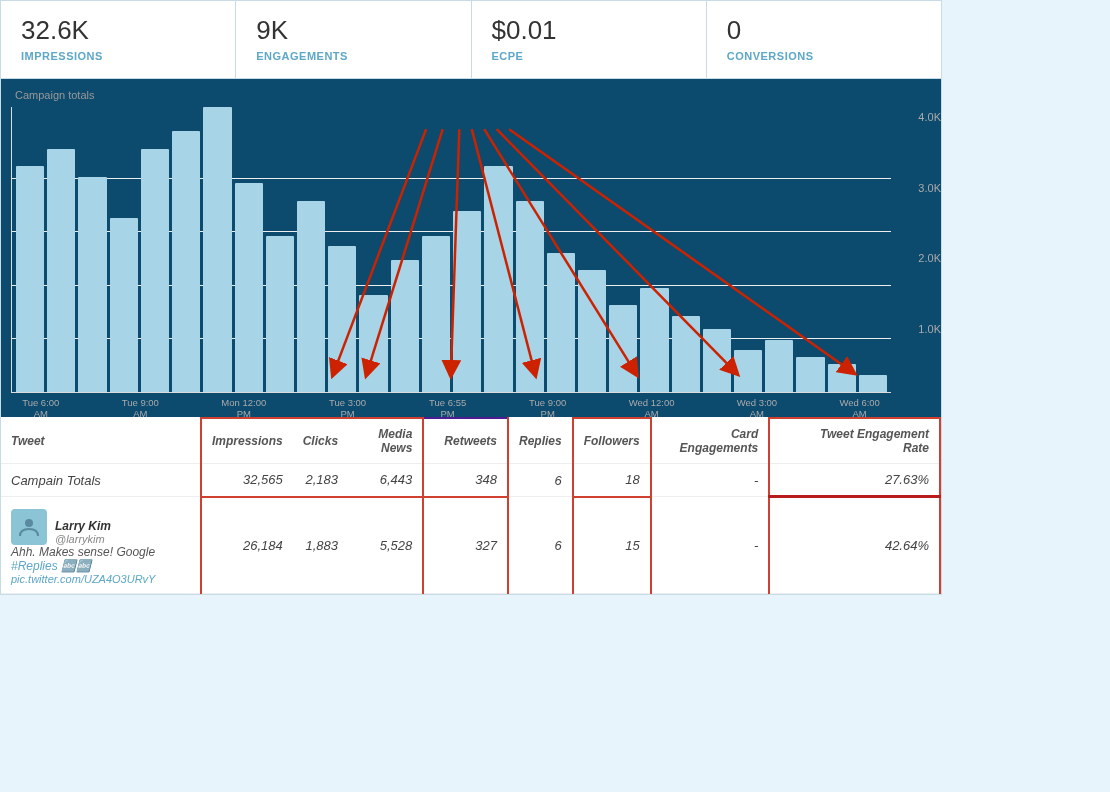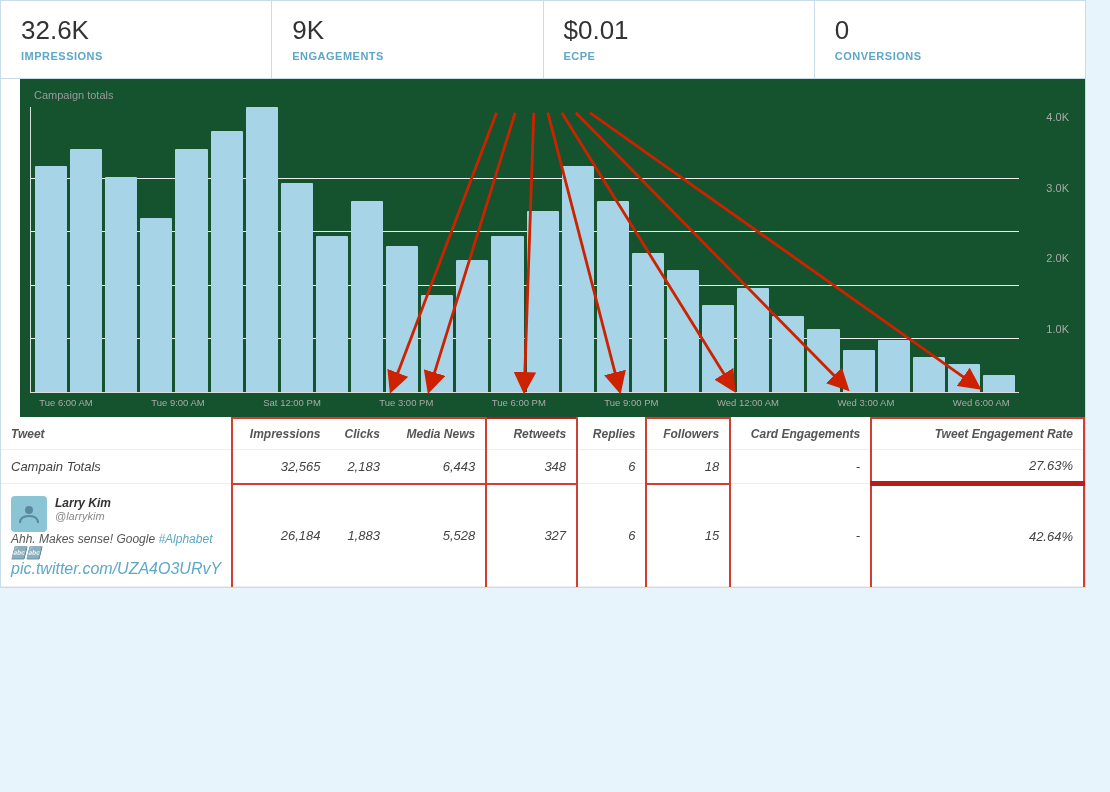--- a/index.html
+++ b/index.html
@@ -7,21 +7,21 @@
       font-family: Arial, Helvetica, sans-serif;
       background: #e8f4fb;
       width: 1110px;
       min-height: 792px;
       overflow: hidden;
     }
     .main-container {
       background: #fff;
       border: 1px solid #c8dce8;
       margin: 0;
-      width: 1086px;
+      width: 942px;
     }
 
     
     .stats-bar {
       display: flex;
       border-bottom: 1px solid #c8dce8;
     }
     .stat-item {
       flex: 1;
       padding: 14px 20px;
@@ -41,24 +41,23 @@
     .stat-label {
       font-size: 11px;
       color: #5da7c8;
       text-transform: uppercase;
       letter-spacing: 0.5px;
       font-weight: 600;
     }
 
     
     .chart-area {
-      padding: 10px 16px 0 10px;
-      background: #14532d;
+      padding: 10px 0 0 10px;
+      background: #0c4a6e;
       position: relative;
-      margin-left: 19px;
     }
     .chart-title {
       font-size: 11px;
       color: #999;
       margin-bottom: 6px;
       padding-left: 4px;
     }
     .chart-wrapper {
       position: relative;
       display: flex;
@@ -178,41 +177,41 @@
     }
     .data-table td:first-child, .data-table th:first-child {
       text-align: left;
       width: 200px;
     }
     .data-table tr.totals-row td {
       font-weight: normal;
     }
     .tweet-author-row {
       display: flex;
-      align-items: flex-start;
+      align-items: flex-end;
       gap: 8px;
       margin-top: 4px;
     }
     .avatar {
       width: 36px;
       height: 36px;
       border-radius: 4px;
       background: #8bc4d4;
       display: flex;
       align-items: center;
       justify-content: center;
       color: #fff;
       font-size: 16px;
       flex-shrink: 0;
     }
     .author-info { font-size: 12px; }
     .author-name { font-weight: bold; color: #333; }
     .author-handle { color: #888; font-size: 11px; }
     .tweet-text { color: #555; font-size: 12px; }
-    .tweet-link { color: #5da7c8; font-size: 16px; }
+    .tweet-link { color: #5da7c8; font-size: 11px; }
     .hash-link { color: #5da7c8; }
 
     
     .th-impressions, .td-impressions {
       border-left: 2px solid #d04030;
     }
     .th-clicks, .td-clicks {}
     .th-medianews, .td-medianews {
       border-right: 2px solid #d04030;
     }
@@ -228,32 +227,32 @@
       border-left: 2px solid #d04030;
       border-right: 2px solid #d04030;
     }
 
     
     thead .th-impressions,
     thead .th-clicks,
     thead .th-medianews {
       border-top: 2px solid #d04030;
     }
-    thead .th-retweets { border-top: 2px solid #b91c1c; padding-left: 20px; }
+    thead .th-retweets { border-top: 2px solid #4c1d95; padding-left: 20px; }
     thead .th-followers { border-top: 2px solid #d04030; }
     thead .th-tweeteng { border-top: 2px solid #d04030; padding-left: 48px; }
 
     .totals-row .td-impressions,
     .totals-row .td-clicks,
     .totals-row .td-medianews {
       border-bottom: 2px solid #d04030;
     }
     .totals-row .td-retweets { border-bottom: 2px solid #d04030; }
     .totals-row .td-followers { border-bottom: 2px solid #d04030; }
-    .totals-row .td-tweeteng { border-bottom: 5px solid #b91c1c; margin-left: 40px; }
+    .totals-row .td-tweeteng { border-bottom: 3px solid #b91c1c; margin-left: 40px; }
 
     .data-table td { vertical-align: middle; }
 
     
     svg.arrows-svg {
       position: absolute;
       top: 0; left: 0;
       width: 100%;
       height: 100%;
     }
@@ -322,23 +321,23 @@
             <div class="bar" style="height: 14.6341%;"></div>
             <div class="bar" style="height: 18.2927%;"></div>
             <div class="bar" style="height: 12.1951%;"></div>
             <div class="bar" style="height: 9.7561%;"></div>
             <div class="bar" style="height: 6.09756%;"></div>
           </div>
 
         <div class="x-labels">
           <span class="x-label">Tue 6:00 AM</span>
           <span class="x-label">Tue 9:00 AM</span>
-          <span class="x-label">Sat 12:00 PM</span>
+          <span class="x-label">Mon 12:00 PM</span>
           <span class="x-label">Tue 3:00 PM</span>
-          <span class="x-label">Tue 6:00 PM</span>
+          <span class="x-label">Tue 6:55 PM</span>
           <span class="x-label">Tue 9:00 PM</span>
           <span class="x-label">Wed 12:00 AM</span>
           <span class="x-label">Wed 3:00 AM</span>
           <span class="x-label">Wed 6:00 AM</span>
         </div>
 
         <div class="arrows-overlay">
           <svg class="arrows-svg" viewBox="0 0 1060 320" xmlns="http://www.w3.org/2000/svg">
             <defs>
               <marker id="arrowhead" markerWidth="8" markerHeight="8" refX="4" refY="4" orient="auto">
@@ -412,21 +411,21 @@
                   <circle cx="11" cy="7" r="4" fill="#5a8a9f"></circle>
                   <path d="M2 20 Q2 13 11 13 Q20 13 20 20" stroke="#5a8a9f" stroke-width="2" fill="none"></path>
                 </svg>
               </div>
               <div class="author-info">
                 <div class="author-name">Larry Kim</div>
                 <div class="author-handle">@larrykim</div>
               </div>
             </div>
             <div class="tweet-text">
-              Ahh. Makes sense! Google <span class="hash-link">#Alphabet</span> 🔤🔤
+              Ahh. Makes sense! Google <span class="hash-link">#Replies</span> 🔤🔤
             </div>
             <div class="tweet-link">pic.twitter.com/UZA4O3URvY</div>
           </td>
           <td class="td-impressions">26,184</td>
           <td class="td-clicks">1,883</td>
           <td class="td-medianews">5,528</td>
           <td class="td-retweets">327</td>
           <td>6</td>
           <td class="td-followers">15</td>
           <td>-</td>

